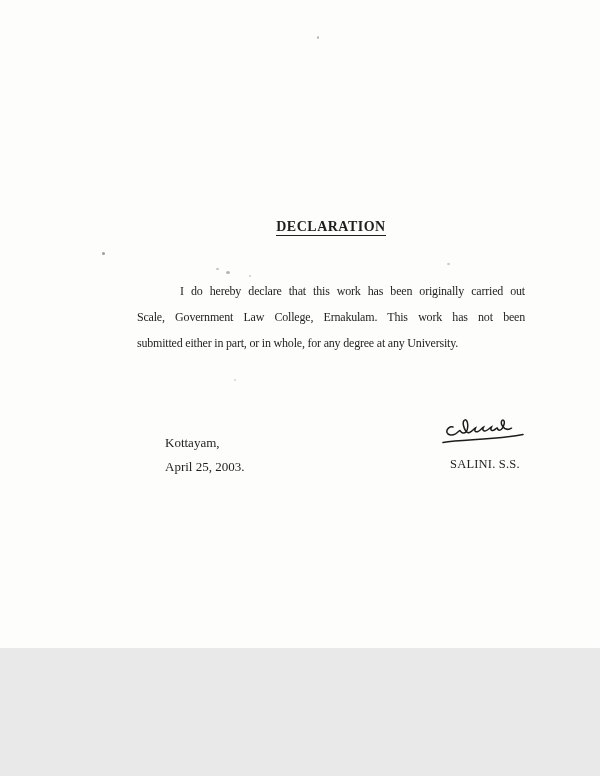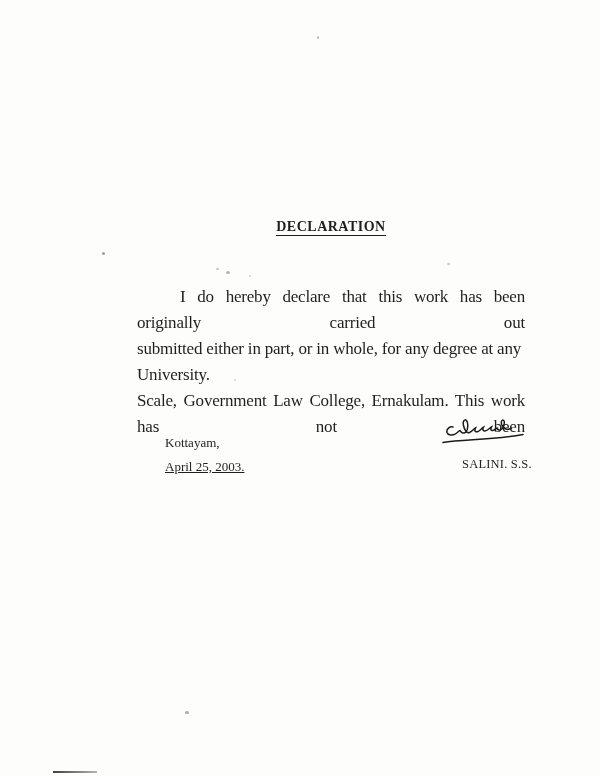--- a/index.html
+++ b/index.html
@@ -1,19 +1,19 @@
 <!DOCTYPE html>
 <html><head>
 <meta charset="utf-8">
 <style>
   html, body { margin: 0; padding: 0; background: #e9e9e9; }
   .page {
     position: relative;
     width: 600px;
-    height: 776px;
+    height: 648px;
     margin: 0 auto;
     background: #fdfdfc;
     overflow: hidden;
     font-family: "Liberation Serif", "DejaVu Serif", serif;
     color: #1f1f1f;
   }
   .title {
     position: absolute;
     left: 137px;
     top: 219px;
@@ -23,49 +23,48 @@
     font-weight: bold;
     letter-spacing: 0.5px;
   }
   .title .underlined {
     border-bottom: 1.6px solid #1f1f1f;
     padding-bottom: 1px;
   }
   .body-paragraph {
     position: absolute;
     left: 137px;
-    top: 284px;
+    top: 278px;
     width: 388px;
-    font-size: 17px;
+    font-size: 12px;
     line-height: 26px;
     letter-spacing: -0.2px;
   }
   .para-line {
     text-align: justify;
     text-align-last: justify;
   }
   .para-line.first { text-indent: 43px; }
   .para-line.last  { text-align: left; text-align-last: left; }
   .place-line, .date-line {
     position: absolute;
     left: 137px;
     font-size: 13px;
     line-height: 16px;
     margin-left: 28px;
   }
   .place-line { top: 435px; }
-  .date-line  { top: 459px; text-decoration: underline; }
+  .date-line  { top: 459px; }
   .signatory-name {
     position: absolute;
     left: 450px;
     top: 457px;
     font-size: 12.5px;
     line-height: 15px;
     letter-spacing: 0.2px;
-    margin-left: 12px;
   }
   .signature-wrap {
     position: absolute;
     left: 439px;
     top: 416px;
     width: 92px;
     height: 31px;
   }
   .artifact-line {
     position: absolute;
@@ -92,22 +91,22 @@
 <body>
 
 <div class="page">
 
   <div class="title">
     <span class="underlined">DECLARATION</span>
   </div>
 
   <div class="body-paragraph">
     <div class="para-line first">I do hereby declare that this work has been originally carried out</div>
+    <div class="para-line">Scale, Government Law College, Ernakulam.  This work has not been</div>
     <div class="para-line last">submitted either in part, or in whole, for any degree at any University.</div>
-    <div class="para-line">Scale, Government Law College, Ernakulam.  This work has not been</div>
   </div>
 
   <div class="place-line">Kottayam,</div>
 
   <div class="date-line">April 25, 2003.</div>
 
   <div class="signature-wrap">
     <svg width="92" height="31" viewBox="0 0 92 31">
       <path d="M14,11 C11,10 7,13 8,16.5 C9,19.5 13.5,19.5 16.5,17.8
                C19.5,16 20.5,13.5 21.5,15.2 C22.5,17 25,17.8 27,16

